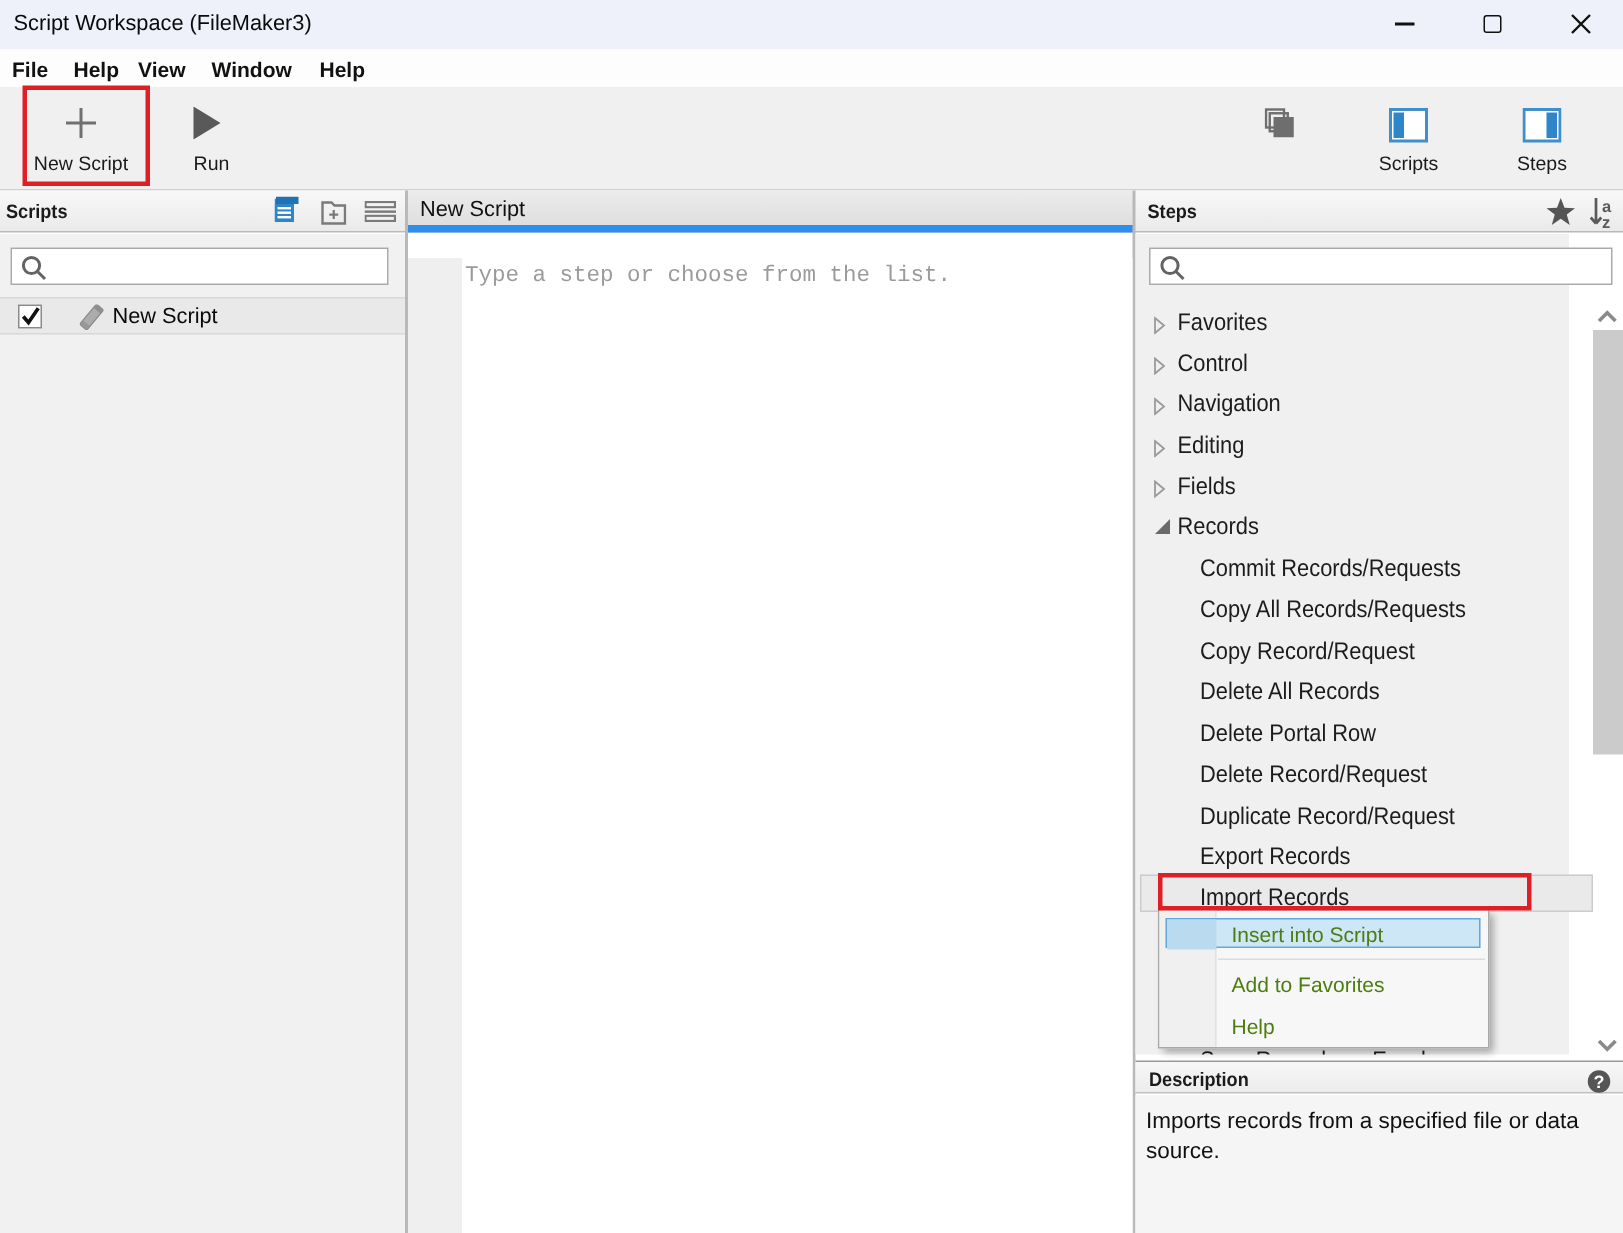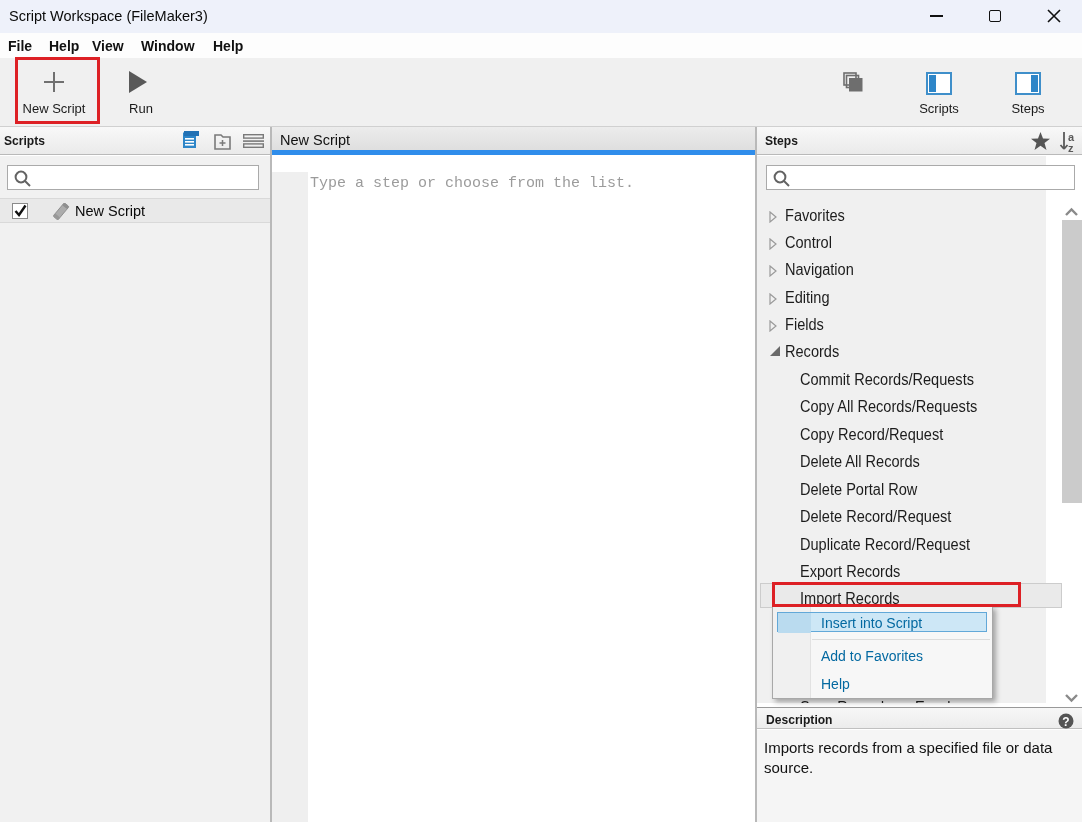--- a/index.html
+++ b/index.html
@@ -58,21 +58,21 @@
 .catrow { position:absolute; font-size:16px; color:#1c1c1c; left:28px; transform:scaleX(0.91); transform-origin:0 0; white-space:nowrap; z-index:10; }
 .tri { position:absolute; left:12px; }
 
 
 #sthumb { left:1062px; top:220px; width:20px; height:283px; background:#cbcbcb; }
 #redbox2 { left:772px; top:582px; width:249px; height:25px; border:3px solid #dd2025; z-index:30; }
 
 
 #ctxmenu { left:772px; top:606px; width:221px; height:93px; background:#f7f7f7; border:1px solid #a8a8a8; box-shadow:3px 3px 5px rgba(0,0,0,0.32); z-index:25; }
 #ctxgutter { left:0; top:0; width:38px; height:91px; background:#f0f0f0; border-right:1px solid #e2e2e2; }
-.ctxitem { position:absolute; left:48px; font-size:14px; color:#0369a1; white-space:nowrap; }
+.ctxitem { position:absolute; left:48px; font-size:14px; color:#4d7c0f; white-space:nowrap; }
 #ctxhl { left:4px; top:5px; width:210px; height:20px; background:#cde7f6; border:1px solid #62a8d8; }
 #ctxhl-gutter { left:0; top:0; width:33px; height:20px; background:#badbef; }
 #ctxsep { left:39px; top:32px; width:178px; height:1px; background:#dcdcdc; }
 
 
 #descdivider { left:757px; top:707px; width:325px; height:1px; background:#999999; }
 #descheader { left:757px; top:708px; width:325px; height:21px; background:linear-gradient(#f7f7f7,#ececec); border-bottom:1px solid #c0c0c0; }
 #descbody { left:757px; top:730px; width:333px; height:92px; background:#f5f5f5; }
 #desctext { left:7px; top:8px; font-size:15px; color:#111; line-height:20px; position:absolute; }
 </style>

